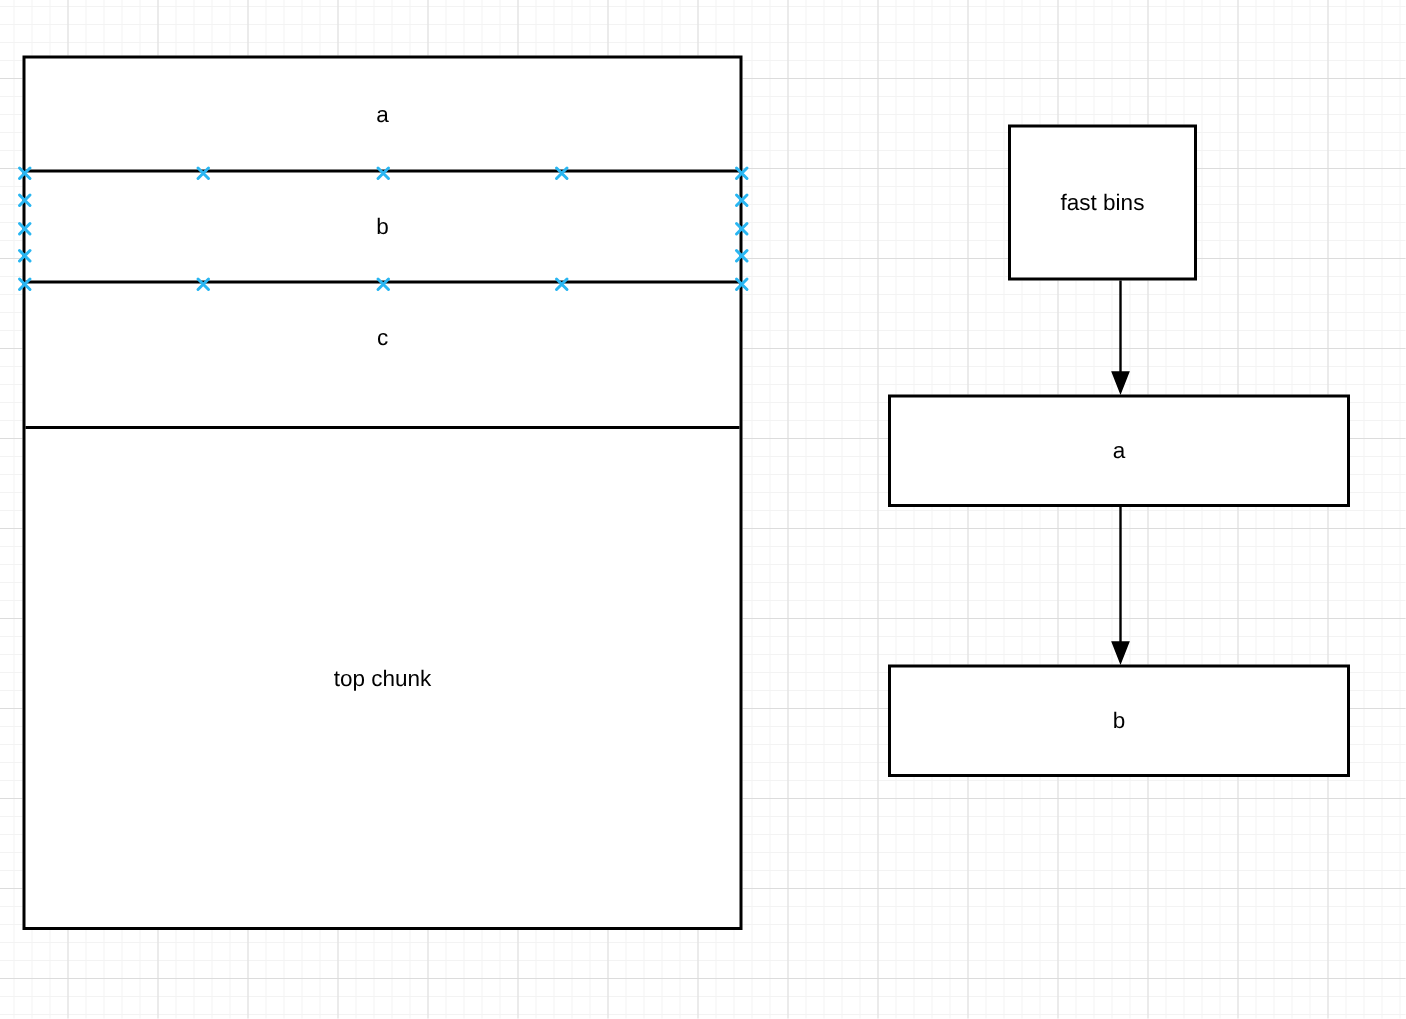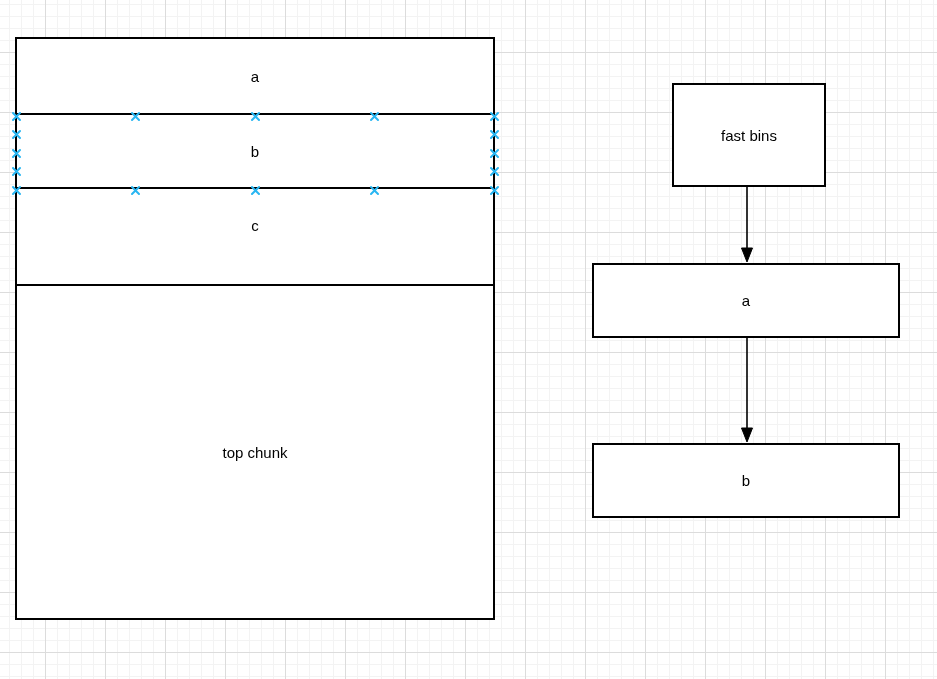--- a/index.html
+++ b/index.html
@@ -63,21 +63,21 @@
   
   .flow-node {
     position: absolute;
     box-sizing: border-box;
     border: 2px solid #000;
     background: #fff;
     display: flex;
     align-items: center;
     justify-content: center;
   }
-  #node-fastbins { left: 672px; top: 83px;  width: 154px; height: 104px; }
+  #node-fastbins { left: 672px; top: 83px;  width: 126px; height: 104px; }
   #node-a        { left: 592px; top: 263px; width: 308px; height: 75px; }
   #node-b        { left: 592px; top: 443px; width: 308px; height: 75px; }
 
   #arrow-layer {
     position: absolute;
     left: 0; top: 0;
     width: 937px;
     height: 679px;
     pointer-events: none;
   }

